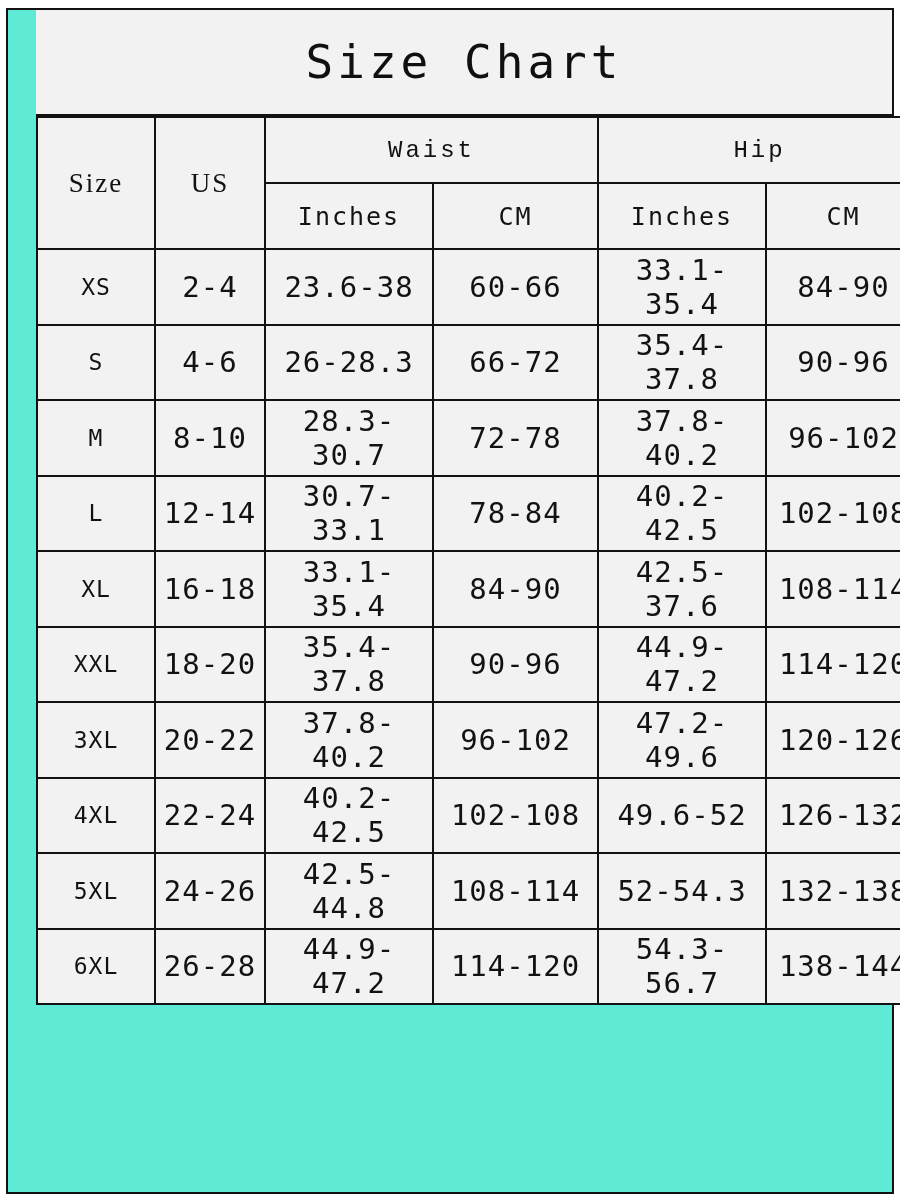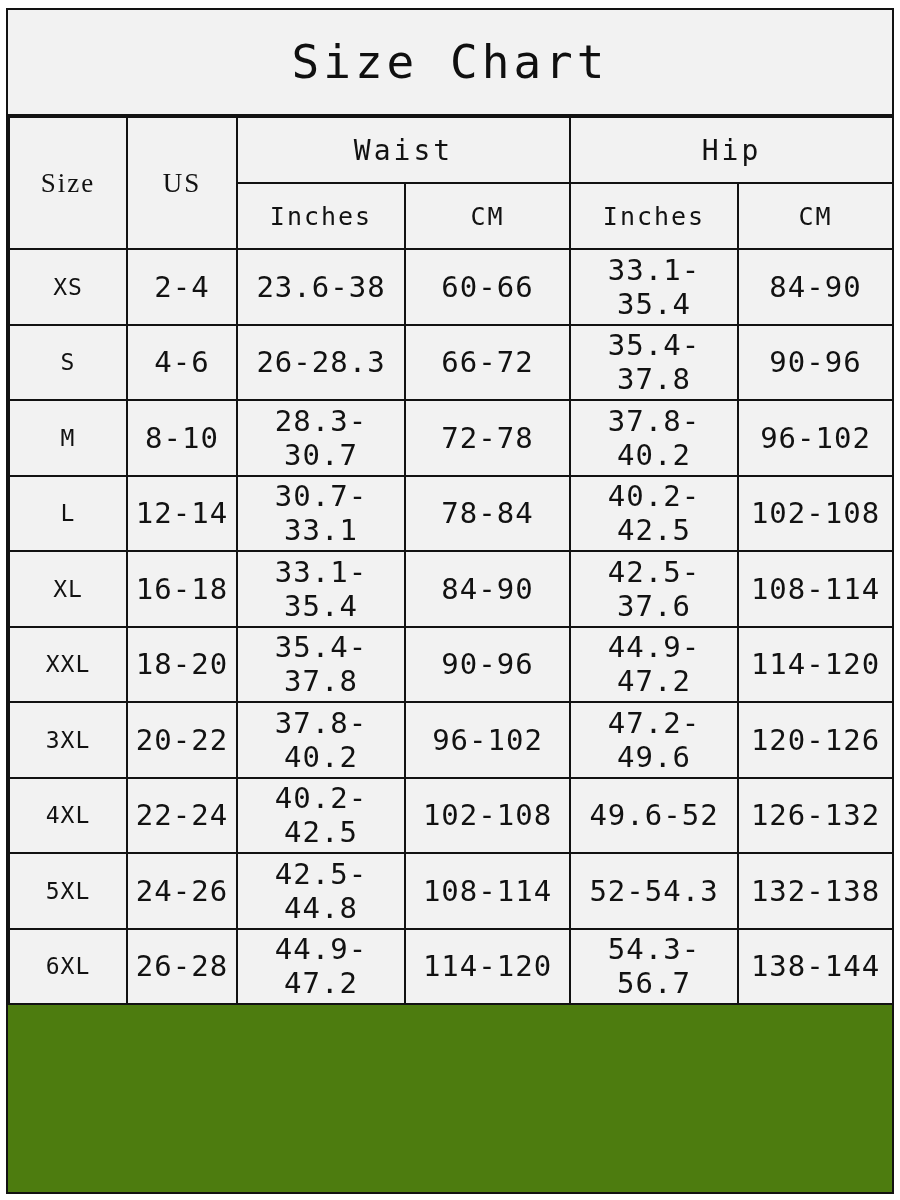--- a/index.html
+++ b/index.html
@@ -18,23 +18,24 @@
     width: 900px;
     height: 1200px;
     padding: 8px 6px 6px 6px;
     background: #ffffff;
   }
   .frame {
     box-sizing: border-box;
     width: 888px;
     height: 1186px;
     border: 2px solid #121212;
-    background: #4d7c0f;
+    background: #5eead4;
     display: flex;
     flex-direction: column;
+    padding-left: 28px;
   }
   .title-bar {
     flex: 0 0 104px;
     display: flex;
     align-items: center;
     justify-content: center;
     background: #f2f2f2;
     border-bottom: 2px solid #121212;
   }
   .title-bar .title {
@@ -65,23 +66,24 @@
   col.c-wc   { width: 165px; }
   col.c-hi   { width: 168px; }
   col.c-hc   { width: 155px; }
 
   th.head-cell {
     font-size: 26px;
     letter-spacing: 2px;
     height: 60px;
   }
   th.head-group {
-    font-size: 28px;
+    font-size: 24px;
     letter-spacing: 3px;
     height: 62px;
+    font-family: Liberation Mono, monospace;
   }
   th.head-sub {
     font-size: 25px;
     letter-spacing: 2px;
     height: 62px;
   }
   th.head-tall {
     font-size: 27px;
     letter-spacing: 2px;
     font-family: Liberation Serif, serif;

